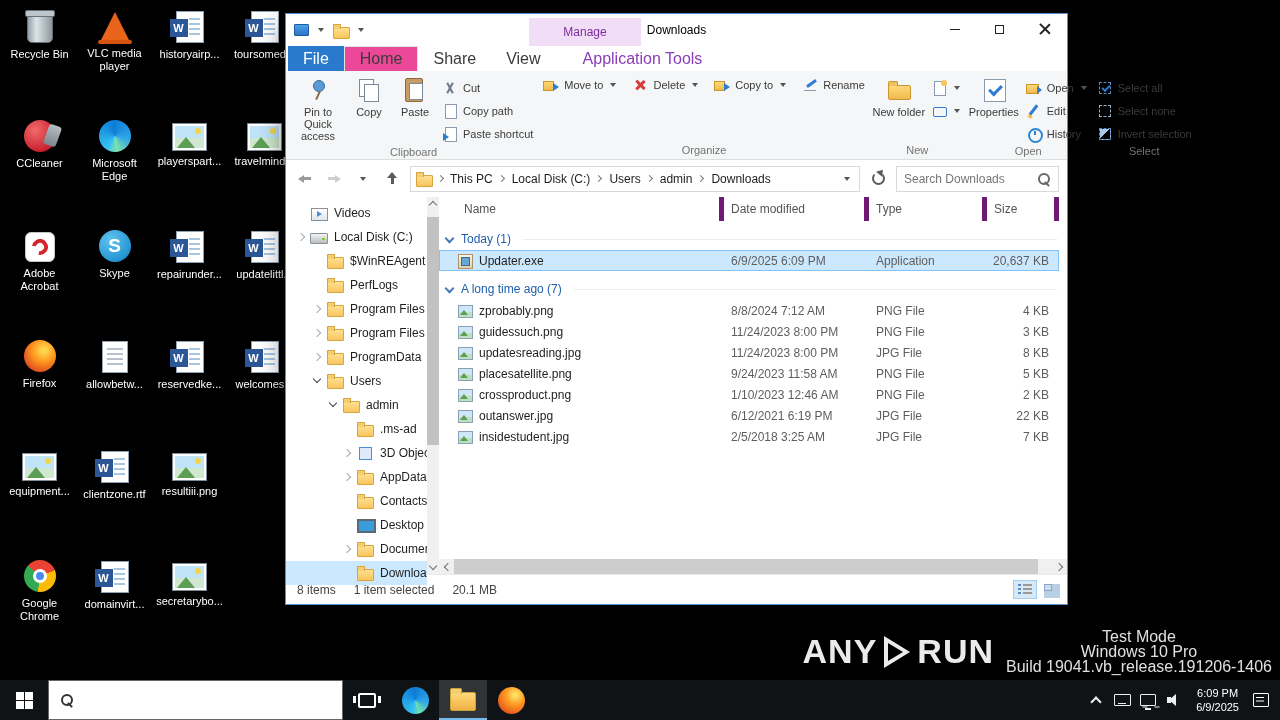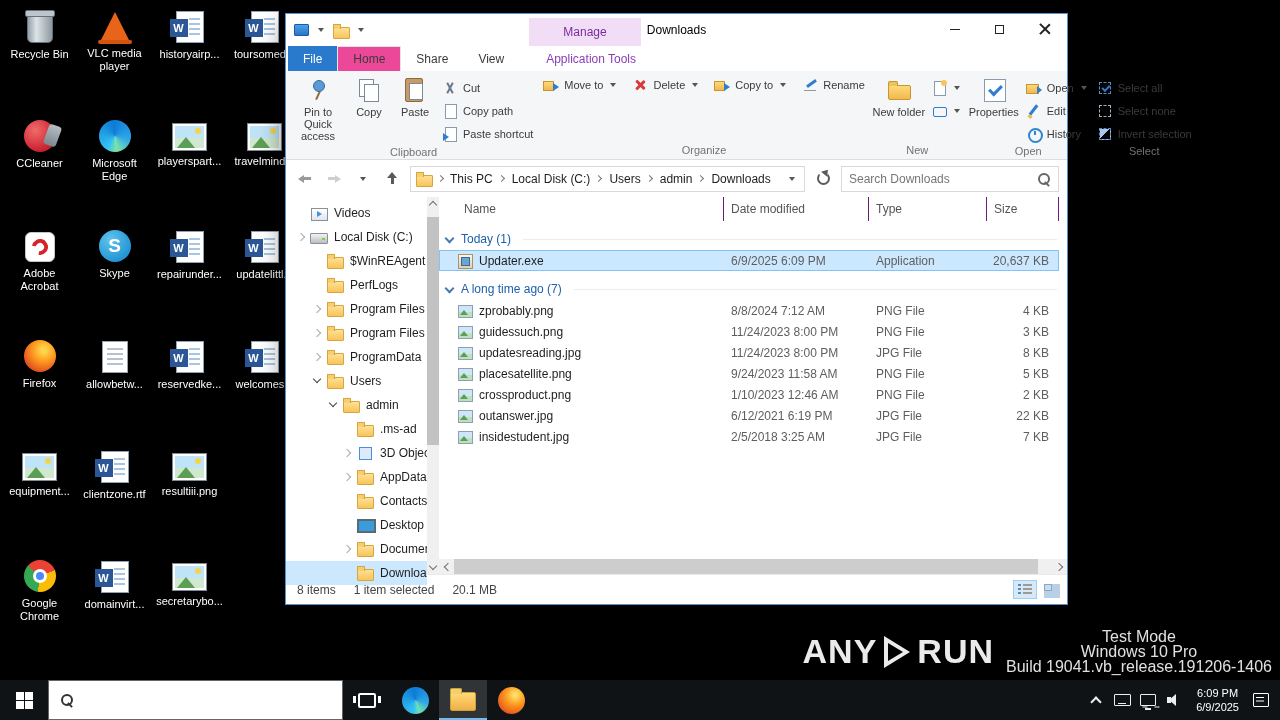--- a/index.html
+++ b/index.html
@@ -52,21 +52,21 @@
 .wbtn{width:45px;height:30px;display:flex;align-items:center;justify-content:center}
 .wg-min{width:10px;height:1px;background:#222}
 .wg-max{width:9px;height:9px;border:1px solid #222}
 .wg-close{position:relative;width:12px;height:12px}
 .wg-close::before,.wg-close::after{content:"";position:absolute;left:5px;top:-1px;width:1.5px;height:14px;background:#222}
 .wg-close::before{transform:rotate(45deg)}
 .wg-close::after{transform:rotate(-45deg)}
 
 
 .rtabs{height:25px;display:flex;align-items:stretch;background:#fff;flex:none;padding-left:2px}
-.rtab{display:flex;align-items:center;padding:0 15px;font-size:12px;color:#3b3b3b;white-space:nowrap}
+.rtab{display:flex;align-items:center;padding:0 15px;font-size:16px;color:#3b3b3b;white-space:nowrap}
 .rtab.c-file{background:#2979cc;color:#fff}
 .rtab.c-active{background:#ec4899;border:1px solid #e3e4e5;border-bottom:none}
 .rtab.c-context{color:#8b3db8;margin-left:18px;padding:0 9px}
 
 
 .ribbon{height:89px;background:#f5f6f7;border-bottom:1px solid #dcdddd;display:flex;flex:none;padding:1px 2px 0 4px}
 .rgroup{display:flex;flex-direction:column}
 .rgroup .items{flex:1;display:flex;align-items:flex-start;padding-top:2px}
 .glabel{text-align:center;font-size:11px;color:#737373;padding:1px 0 3px}
 .rsep{width:1px;background:#e2e3e4;margin:3px 1px}
@@ -130,21 +130,21 @@
 .uparrow::before{content:"";position:absolute;left:1px;top:0;border-left:5px solid transparent;border-right:5px solid transparent;border-bottom:6px solid #5a5a5a}
 .uparrow::after{content:"";position:absolute;left:5px;top:5px;width:2.5px;height:7px;background:#5a5a5a}
 .bcbox{flex:1;height:26px;border:1px solid #d9d9d9;display:flex;align-items:center;padding-left:5px;min-width:0}
 .bc-items{display:flex;height:100%;align-items:center}
 .bc-item{display:flex;align-items:center;height:100%;padding:0 1px;white-space:nowrap}
 .bc-chev{width:5px;height:5px;border-right:1.5px solid #777;border-bottom:1.5px solid #777;transform:rotate(-45deg);margin:0 6px;flex:none}
 .bc-item:last-child .bc-chev{display:none}
 .bc-caret{margin-left:auto;width:24px;height:100%;display:flex;align-items:center;justify-content:center;flex:none}
 .refresh-ic{position:relative;width:13px;height:13px;border:2px solid #5a5a5a;border-radius:50%;border-top-color:transparent}
 .refresh-ic::after{content:"";position:absolute;top:-5px;right:-2px;border-left:4px solid transparent;border-right:4px solid transparent;border-bottom:6px solid #5a5a5a;transform:rotate(40deg)}
-.searchbox{width:218px;height:26px;border:1px solid #d9d9d9;display:flex;align-items:center;padding:0 7px;gap:6px;flex:none}
+.searchbox{width:163px;height:26px;border:1px solid #d9d9d9;display:flex;align-items:center;padding:0 7px;gap:6px;flex:none}
 .searchbox input{flex:1;min-width:0;border:none;outline:none;font-size:12px;color:#444;background:transparent;font-family:inherit}
 .searchbox input::placeholder,.tsearch input::placeholder{color:#767676;opacity:1}
 .mag{position:relative;width:14px;height:14px;flex:none}
 .mag::before{content:"";position:absolute;left:1px;top:1px;width:8px;height:8px;border:2px solid #666;border-radius:50%}
 .mag::after{content:"";position:absolute;right:1px;bottom:1px;width:6px;height:2px;background:#666;transform:rotate(45deg)}
 
 
 .main{flex:1;display:flex;min-height:0}
 .navpane{width:153px;position:relative;padding:4px 12px 0 0;flex:none}
 .nitem{display:flex;align-items:center;height:24px;white-space:nowrap;overflow:hidden}
@@ -166,21 +166,21 @@
 .nicon.c-objects3d::before{content:"";position:absolute;left:3px;top:3px;width:11px;height:11px;border:1.5px solid #4a90d9;background:#dceafc}
 .vscroll{position:absolute;right:0;top:0;bottom:0;width:12px;background:#f0f0f0;display:flex;flex-direction:column;align-items:center}
 .vs-up,.vs-down{width:12px;height:14px;position:relative;flex:none}
 .vs-up::before{content:"";position:absolute;left:3px;top:5px;width:5px;height:5px;border-left:1.5px solid #707070;border-top:1.5px solid #707070;transform:rotate(45deg)}
 .vs-down{margin-top:auto}
 .vs-down::before{content:"";position:absolute;left:3px;top:3px;width:5px;height:5px;border-left:1.5px solid #707070;border-top:1.5px solid #707070;transform:rotate(225deg)}
 .vs-thumb{width:12px;height:228px;background:#c2c2c2;margin-top:6px;flex:none}
 
 .filearea{flex:1;display:flex;flex-direction:column;min-width:0}
 .colhdr{height:24px;display:flex;align-items:center;color:#555;padding-left:18px;flex:none}
-.ch{height:100%;display:flex;align-items:center;padding:0 7px;border-right:1px solid #701a75}
+.ch{height:100%;display:flex;align-items:center;padding:0 7px;border-right:5px solid #701a75}
 .ch-name{width:267px}.ch-date{width:145px}.ch-type{width:118px}.ch-size{width:72px}
 .flist{flex:1;overflow:hidden}
 .ghdr{display:flex;align-items:center;height:22px;margin-top:7px;padding-left:5px}
 .gchev{width:11px;height:11px;position:relative;margin-right:6px;flex:none}
 .gchev::before{content:"";position:absolute;left:2px;top:1px;width:5px;height:5px;border-right:2px solid #4a7ab5;border-bottom:2px solid #4a7ab5;transform:rotate(45deg)}
 .gtext{color:#1d5fad;white-space:nowrap}
 .gline{flex:1;height:1px;background:#ececec;margin:0 10px 0 12px}
 .frow{display:flex;align-items:center;height:21px;padding-left:18px;margin-right:8px}
 .frow.c-selected{background:#cce8ff;box-shadow:inset 0 0 0 1px #84c3f5}
 .fc-name{width:267px;display:flex;align-items:center;gap:6px;overflow:hidden;flex:none}

